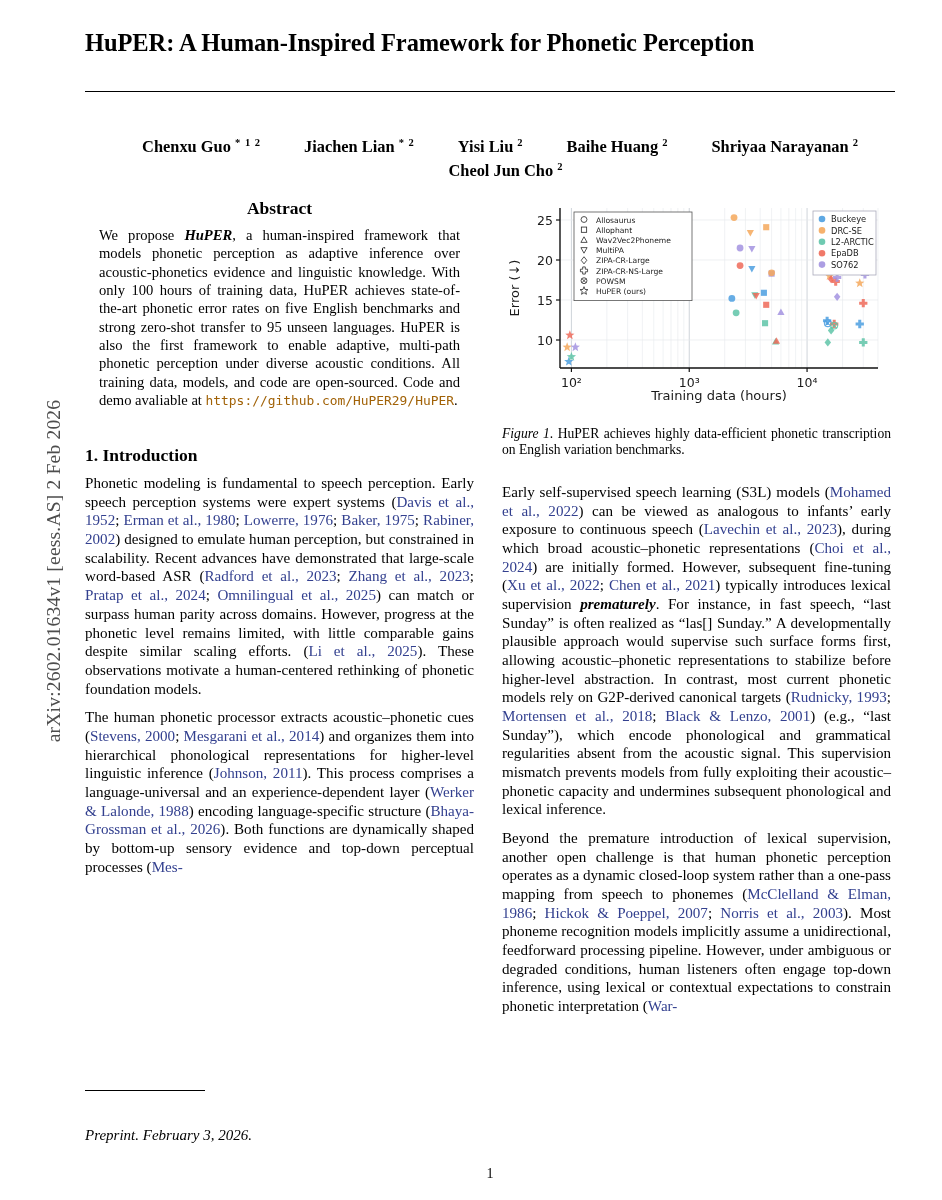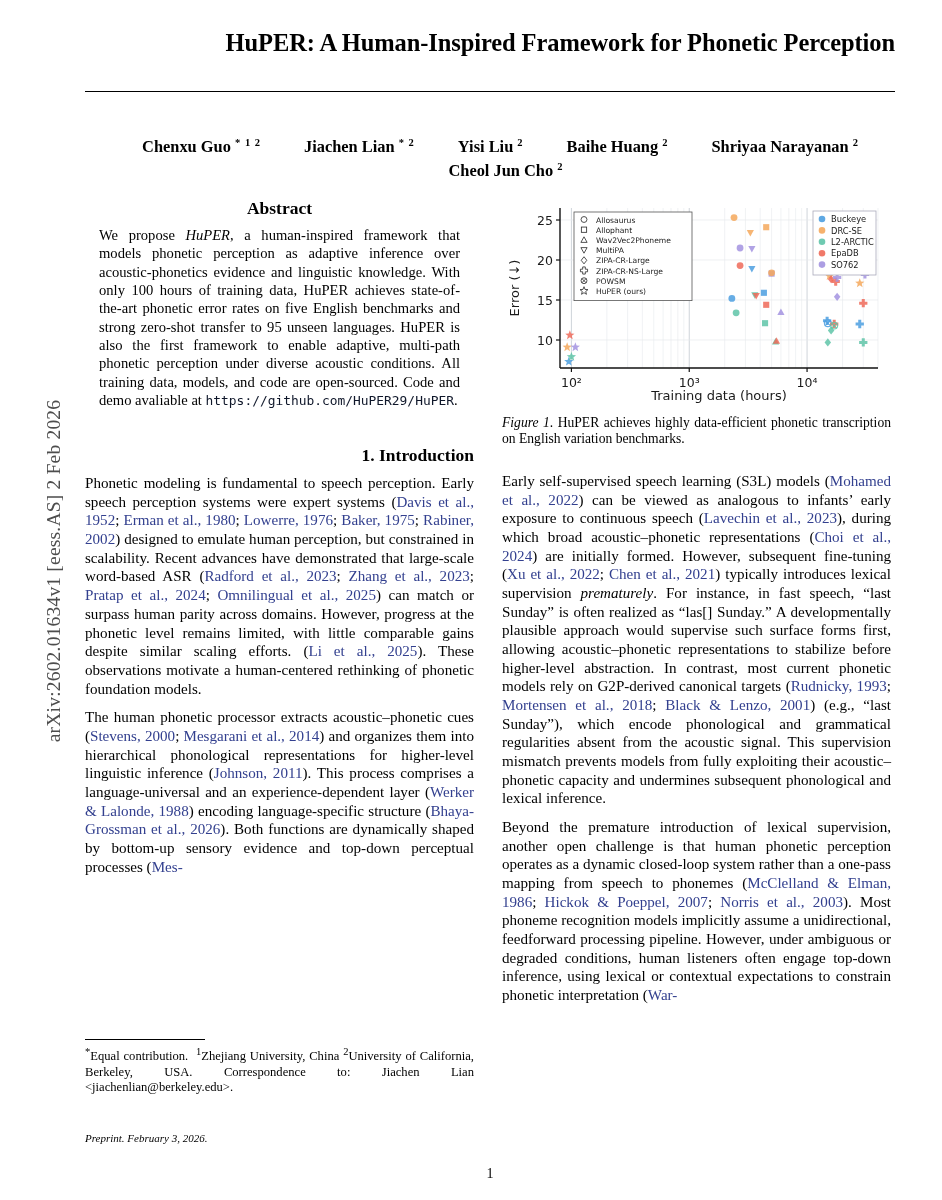--- a/index.html
+++ b/index.html
@@ -29,21 +29,21 @@
 
   
   .page{
     position:absolute;
     left:85px; top:0;
     width:810px; height:1200px;
   }
 
   
   .title{
-    text-align:right;
+    text-align:left;
     font-weight:bold;
     font-size:24.5px;
     letter-spacing:-0.1px;
     margin-top:28px;
     line-height:1.2;
   }
   .rule-top{
     border-top:1.3px solid #000;
     margin-top:34px;
   }
@@ -71,45 +71,45 @@
   .sec-head{
     font-weight:bold;
     font-size:17.5px;
     text-align:center;
     margin:0 0 7px 0;
   }
   .sec-num{
     font-weight:bold;
     font-size:17.5px;
     margin:0 0 8px 0;
-    text-align:right;
   }
   p.body{
     margin:0 0 10px 0;
     font-size:15.1px;
     line-height:1.238;
     text-align:justify;
     text-justify:inter-word;
     hyphens:manual;
   }
   p.abs{
     font-size:14.6px;
     line-height:1.255;
   }
   .abstract-wrap{ padding:0 14px; }
   .cite{ color:#33408f; }
-  .mono{ font-family:"DejaVu Sans Mono", monospace; font-size:12.9px; color:#0f172a; }
-  i.it{ font-style:italic; }
+  .mono{ font-family:"DejaVu Sans Mono", monospace; font-size:12.9px; color:#a16207; }
+  i.it{ font-style:italic;font-weight:bold; }
 
   
   .figure{ width:389px; margin-top:2px; }
   .fig-caption{
     font-size:13.6px;
     line-height:1.21;
     text-align:justify;
+    margin-top:11px;
   }
   .fig-caption .fl{ font-style:italic; }
 
   svg.plot{ display:block; }
   .ax-label{ font-family:"DejaVu Sans", sans-serif; font-size:13px; fill:#1a1a1a; }
   .tick-lbl{ font-family:"DejaVu Sans", sans-serif; font-size:12.5px; fill:#1a1a1a; }
   .leg-lbl{ font-family:"DejaVu Sans", sans-serif; font-size:7.6px; fill:#1a1a1a; }
   .leg-lbl2{ font-family:"DejaVu Sans", sans-serif; font-size:8.3px; fill:#1a1a1a; }
 
   
@@ -121,21 +121,21 @@
   .fn-rule{ width:120px; border-top:1px solid #000; margin-bottom:5px; }
   .footnote{
     font-size:12.6px;
     line-height:1.25;
     text-align:justify;
   }
   .preprint{
     position:absolute;
     left:0; bottom:56px;
     font-style:italic;
-    font-size:11px;
+    font-size:15px;
   }
   .pageno{
     position:absolute;
     left:0; bottom:18px;
     width:810px;
     text-align:center;
     font-size:14px;
   }
 </style>
 </head>
@@ -421,21 +421,18 @@
       <div style="height:24px"></div>
 
       <p class="body" id="right-p1"><span>Early self-supervised speech learning (S3L) models (</span><span class="cite">Mohamed et al., 2022</span><span>) can be viewed as analogous to infants’ early exposure to continuous speech (</span><span class="cite">Lavechin et al., 2023</span><span>), during which broad acoustic–phonetic representations (</span><span class="cite">Choi et al., 2024</span><span>) are initially formed. However, subsequent fine-tuning (</span><span class="cite">Xu et al., 2022</span><span>; </span><span class="cite">Chen et al., 2021</span><span>) typically introduces lexical supervision </span><i class="it">prematurely</i><span>. For instance, in fast speech, “last Sunday” is often realized as “las[] Sunday.” A developmentally plausible approach would supervise such surface forms first, allowing acoustic–phonetic representations to stabilize before higher-level abstraction. In contrast, most current phonetic models rely on G2P-derived canonical targets (</span><span class="cite">Rudnicky, 1993</span><span>; </span><span class="cite">Mortensen et al., 2018</span><span>; </span><span class="cite">Black &amp; Lenzo, 2001</span><span>) (e.g., “last Sunday”), which encode phonological and grammatical regularities absent from the acoustic signal. This supervision mismatch prevents models from fully exploiting their acoustic–phonetic capacity and undermines subsequent phonological and lexical inference.</span></p>
       <p class="body" id="right-p2"><span>Beyond the premature introduction of lexical supervision, another open challenge is that human phonetic perception operates as a dynamic closed-loop system rather than a one-pass mapping from speech to phonemes (</span><span class="cite">McClelland &amp; Elman, 1986</span><span>; </span><span class="cite">Hickok &amp; Poeppel, 2007</span><span>; </span><span class="cite">Norris et al., 2003</span><span>). Most phoneme recognition models implicitly assume a unidirectional, feedforward processing pipeline. However, under ambiguous or degraded conditions, human listeners often engage top-down inference, using lexical or contextual expectations to constrain phonetic interpretation (</span><span class="cite">War-</span></p>
 
     </div>
   </div>
 
   <div class="footnote-wrap">
     <div class="fn-rule"></div>
-    <div class="footnote">
-      <sup>*</sup><span>Equal contribution.</span>&nbsp; <sup>1</sup><span>Zhejiang University, China</span> <sup>2</sup><span>University of California, Berkeley, USA. Correspondence to: Jiachen Lian &lt;jiachenlian@berkeley.edu&gt;.</span>
-    </div>
   </div>
 
   <div class="preprint">Preprint. February 3, 2026.</div>
   <div class="pageno">1</div>
 
 </div>
 
 </body></html>

